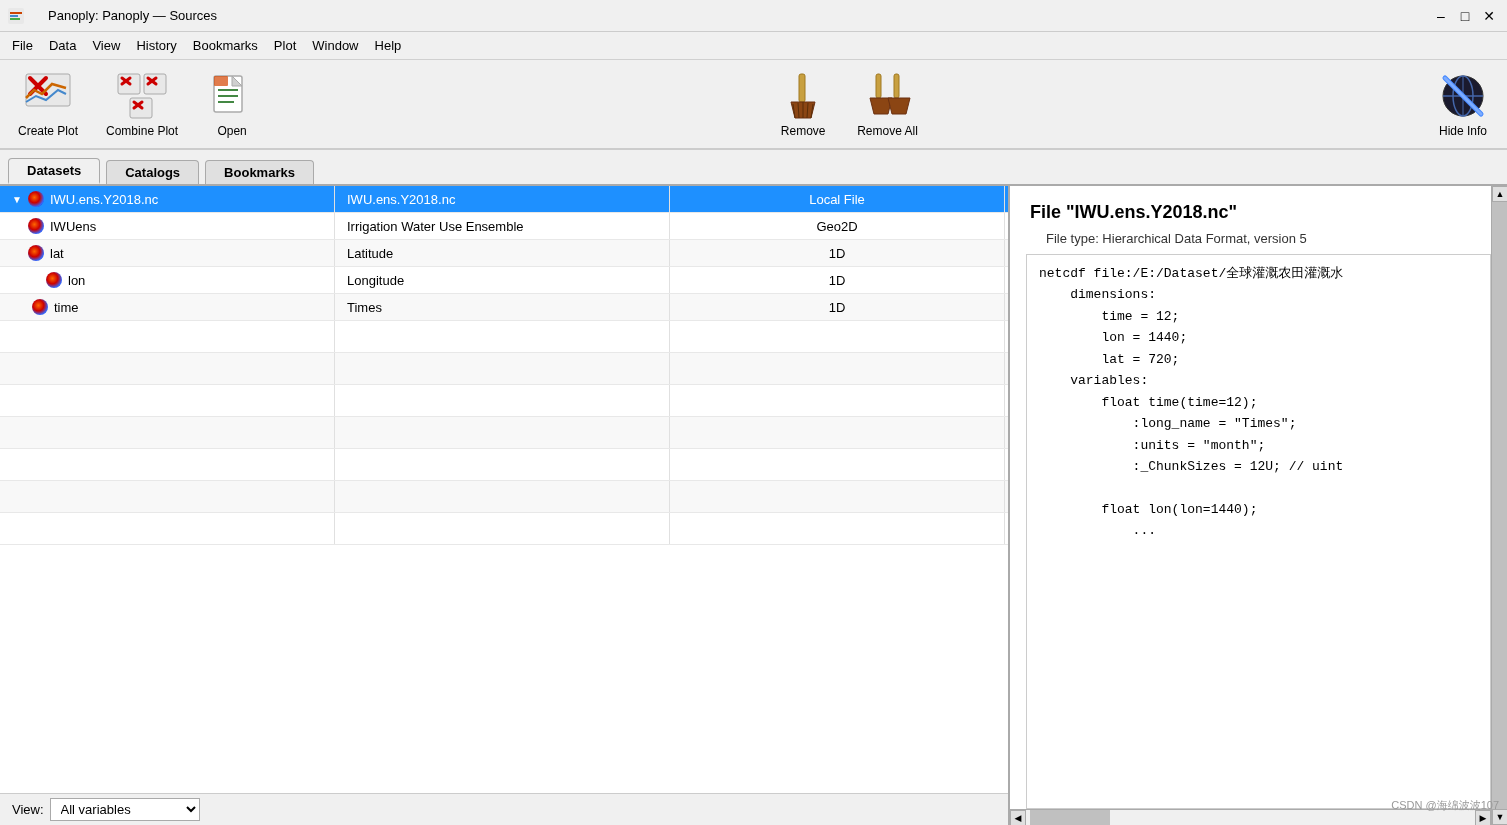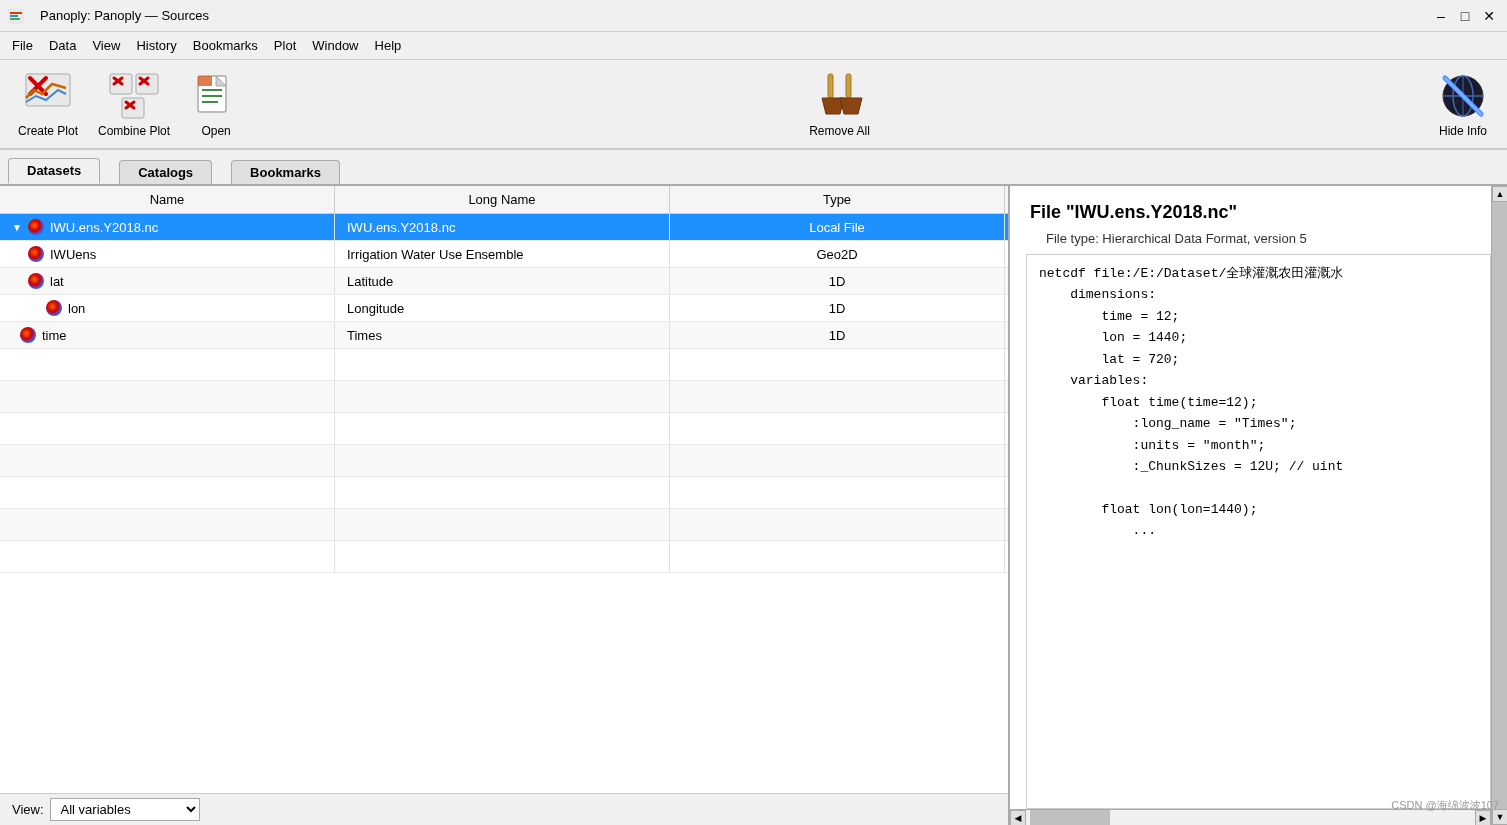--- a/index.html
+++ b/index.html
@@ -8,21 +8,21 @@
     
     .title-bar {
       background: #f0f0f0;
       display: flex;
       align-items: center;
       justify-content: space-between;
       padding: 4px 8px;
       height: 32px;
       border-bottom: 1px solid #ccc;
     }
-    .title-bar-left { display: flex; align-items: center; gap: 16px; }
+    .title-bar-left { display: flex; align-items: center; gap: 24px; }
     .title-bar-icon { width: 16px; height: 16px; }
     .title-bar-title { font-size: 13px; }
     .title-bar-controls { display: flex; gap: 4px; }
     .title-bar-btn { width: 20px; height: 20px; background: none; border: none; cursor: pointer; font-size: 14px; display: flex; align-items: center; justify-content: center; }
 
     
     .menu-bar {
       background: #f0f0f0;
       display: flex;
       align-items: center;
@@ -37,20 +37,21 @@
     }
 
     
     .toolbar {
       background: #f0f0f0;
       display: flex;
       align-items: center;
       padding: 4px 8px;
       height: 90px;
       border-bottom: 2px solid #ccc;
+      gap: 8px;
     }
     .toolbar-btn {
       display: flex;
       flex-direction: column;
       align-items: center;
       justify-content: center;
       cursor: pointer;
       padding: 4px 10px;
       min-width: 70px;
       background: none;
@@ -71,21 +72,21 @@
     }
     .tab {
       padding: 4px 18px;
       border: 1px solid #aaa;
       border-bottom: none;
       border-radius: 4px 4px 0 0;
       background: #e0e0e0;
       cursor: pointer;
       font-size: 13px;
       font-weight: 600;
-      margin-right: 19px;
+      margin-right: 6px;
     }
     .tab.active {
       background: #f0f0f0;
       border-bottom: 2px solid #f0f0f0;
       z-index: 1;
     }
 
     
     .main-content {
       display: flex;
@@ -307,20 +308,35 @@
         <line x1="12" y1="32" x2="28" y2="32" stroke="#448844" stroke-width="2"></line>
 
         <rect x="8" y="6" width="14" height="10" rx="1" fill="#d44400" opacity="0.7"></rect>
       </svg>
     </div>
     <span class="toolbar-label">Open</span>
   </button>
 
   <div class="toolbar-spacer"></div>
 
+  <button class="toolbar-btn">
+    <div class="toolbar-icon">
+      <svg width="52" height="52" viewBox="0 0 52 52">
+
+        <rect x="22" y="4" width="6" height="28" rx="2" fill="#c8a040" stroke="#a07820" stroke-width="1"></rect>
+        <polygon points="14,32 38,32 34,48 18,48" fill="#8B4513" stroke="#6B3010" stroke-width="1"></polygon>
+        <line x1="16" y1="34" x2="18" y2="48" stroke="#5a2d08" stroke-width="1"></line>
+        <line x1="21" y1="33" x2="22" y2="48" stroke="#5a2d08" stroke-width="1"></line>
+        <line x1="26" y1="32" x2="26" y2="48" stroke="#5a2d08" stroke-width="1"></line>
+        <line x1="31" y1="33" x2="30" y2="48" stroke="#5a2d08" stroke-width="1"></line>
+        <line x1="36" y1="34" x2="34" y2="48" stroke="#5a2d08" stroke-width="1"></line>
+      </svg>
+    </div>
+    <span class="toolbar-label">Remove</span>
+  </button>
 
   <button class="toolbar-btn">
     <div class="toolbar-icon">
       <svg width="52" height="52" viewBox="0 0 52 52">
 
         <rect x="14" y="4" width="5" height="24" rx="2" fill="#c8a040" stroke="#a07820" stroke-width="1"></rect>
         <polygon points="8,28 30,28 26,44 12,44" fill="#8B4513" stroke="#6B3010" stroke-width="1"></polygon>
         <rect x="32" y="4" width="5" height="24" rx="2" fill="#c8a040" stroke="#a07820" stroke-width="1"></rect>
         <polygon points="26,28 48,28 44,44 30,44" fill="#8B4513" stroke="#6B3010" stroke-width="1"></polygon>
       </svg>
@@ -350,25 +366,20 @@
 <div class="tabs-bar">
   <div class="tab active">Datasets</div>
   <div class="tab">Catalogs</div>
   <div class="tab">Bookmarks</div>
 </div>
 
 <div class="main-content">
 
   <div class="left-panel">
 
-    <div class="table-header">
-      <div class="table-header-cell">Name</div>
-      <div class="table-header-cell">Long Name</div>
-      <div class="table-header-cell">Type</div>
-    </div>
 
     <div style="flex:1; overflow-y:auto; overflow-x:hidden;">
 
       <div class="table-row selected">
         <div class="table-cell">
           <span style="font-size:10px;">▼</span>
           <span class="globe"></span>
           <span>IWU.ens.Y2018.nc</span>
         </div>
         <div class="table-cell">IWU.ens.Y2018.nc</div>
@@ -396,21 +407,21 @@
       <div class="table-row">
         <div class="table-cell" style="padding-left:46px;">
           <span class="globe"></span>
           <span>lon</span>
         </div>
         <div class="table-cell">Longitude</div>
         <div class="table-cell center">1D</div>
       </div>
 
       <div class="table-row">
-        <div class="table-cell" style="padding-left:20px;">
+        <div class="table-cell" style="padding-left:32px;">
           <span class="globe"></span>
           <span>time</span>
         </div>
         <div class="table-cell">Times</div>
         <div class="table-cell center">1D</div>
       </div>
 
       <div class="table-row" style="height:32px;">
           <div class="table-cell"></div>
           <div class="table-cell"></div>

